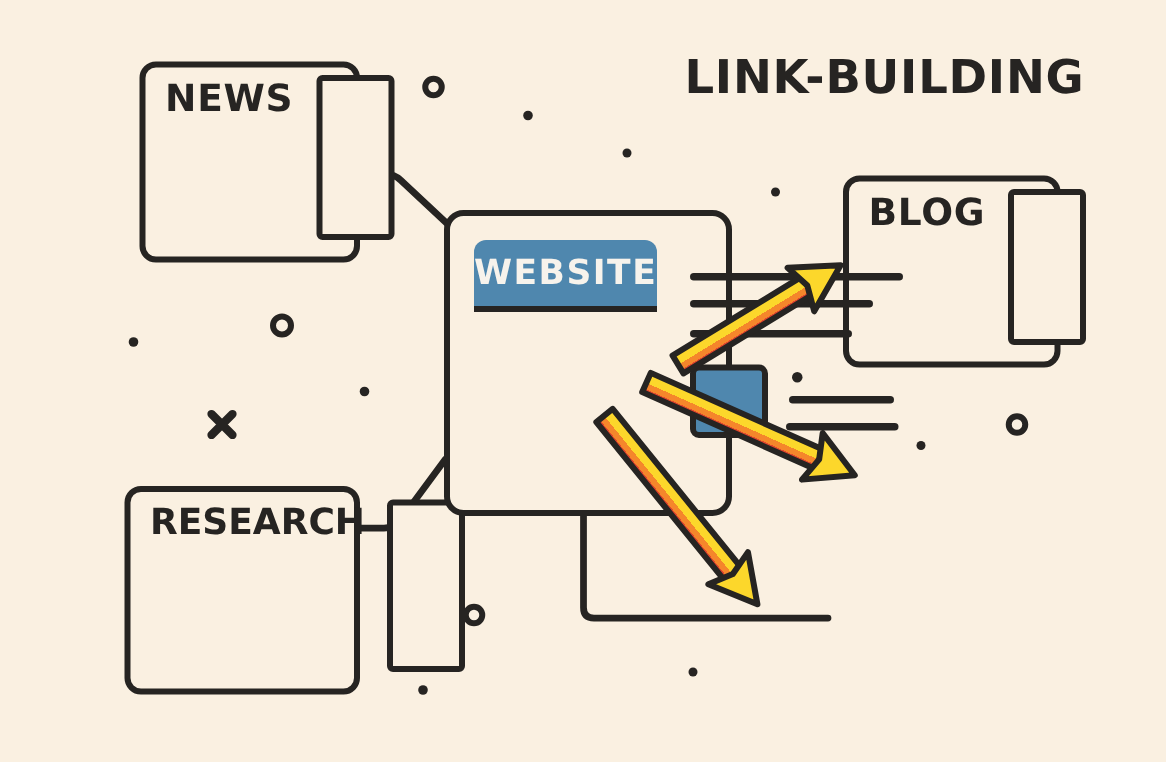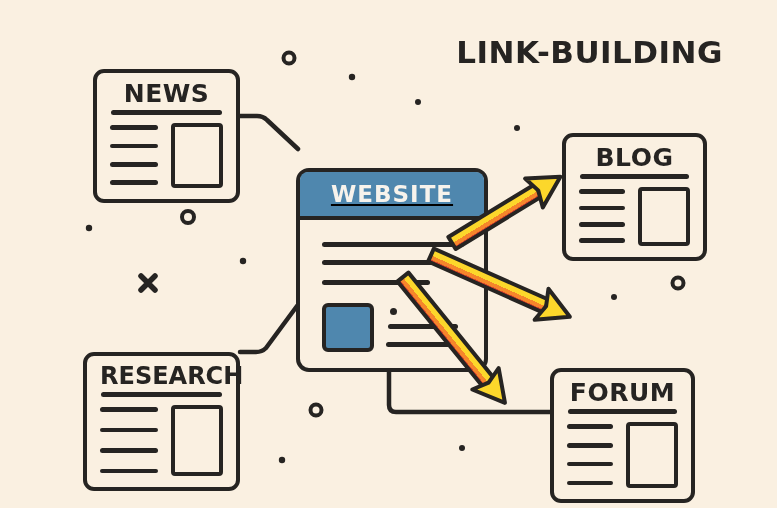--- a/index.html
+++ b/index.html
@@ -17,37 +17,37 @@
 
   .page-title{
     position:absolute;left:443px;top:34px;width:280px;z-index:1;
     font-size:31px;font-weight:800;letter-spacing:.5px;color:var(--ink);
     text-align:right;white-space:nowrap;
   }
 
   .card{
     position:absolute;z-index:2;background:var(--bg);
     border:4px solid var(--ink);border-radius:11px;
-    display:flex;flex-direction:column;padding:5px 13px 11px;margin-top:28px;
+    display:flex;padding:5px 13px 11px;
   }
   .card-title{font-weight:800;font-size:25px;color:var(--ink);text-align:center;letter-spacing:.5px;line-height:1.25;}
   .rule{height:5px;background:var(--ink);border-radius:3px;margin:1px 1px 8px;}
   .card-body{display:flex;flex:1;gap:13px;}
   .col-lines{flex:1;display:flex;flex-direction:column;justify-content:space-between;padding:2px 0 3px;}
   .line{height:4.5px;background:var(--ink);border-radius:3px;}
   .thumb{width:52px;border:4px solid var(--ink);border-radius:4px;background:var(--bg);}
 
   #card-news{left:93px;top:41px;width:147px;height:134px;}
   #card-research{left:83px;top:324px;width:157px;height:139px;}
   #card-research .card-title{font-size:24px;letter-spacing:0;}
-  #card-blog{left:562px;top:105px;width:145px;height:128px;}
+  #card-blog{left:562px;top:117px;width:145px;height:128px;}
   #card-forum{left:550px;top:340px;width:145px;height:135px;}
 
   
-  #card-website{left:296px;top:140px;width:192px;height:204px;padding:0;border-radius:13px;text-decoration:underline;}
+  #card-website{left:296px;top:140px;width:192px;height:204px;padding:16px;border-radius:13px;}
   .site-header{
     height:48px;background:var(--blue);border-bottom:4px solid var(--ink);
     border-radius:8px 8px 0 0;display:flex;align-items:center;justify-content:center;
   }
   .site-header .card-title{color:var(--white);font-size:23px;letter-spacing:1px;}
   .site-body{position:relative;flex:1;}
   .wline{position:absolute;height:5px;background:var(--ink);border-radius:3px;}
   .wl1{left:22px;top:22px;width:142px;}
   .wl2{left:22px;top:40px;width:122px;}
   .wl3{left:22px;top:60px;width:108px;}
@@ -132,33 +132,20 @@
       <div class="col-lines">
         <div class="line"></div>
           <div class="line"></div>
         <div class="line"></div>
           <div class="line"></div>
       </div>
       <div class="thumb"></div>
     </div>
   </div>
 
-  <div class="card" id="card-forum">
-    <div class="card-title">FORUM</div>
-    <div class="rule"></div>
-    <div class="card-body">
-      <div class="col-lines">
-        <div class="line"></div>
-          <div class="line"></div>
-        <div class="line"></div>
-          <div class="line"></div>
-      </div>
-      <div class="thumb"></div>
-    </div>
-  </div>
 
   <div class="card" id="card-website">
     <div class="site-header">
       <div class="card-title">WEBSITE</div>
     </div>
     <div class="site-body">
       <div class="wline wl1"></div>
       <div class="wline wl2"></div>
       <div class="wline wl3"></div>
       <div class="site-thumb"></div>

